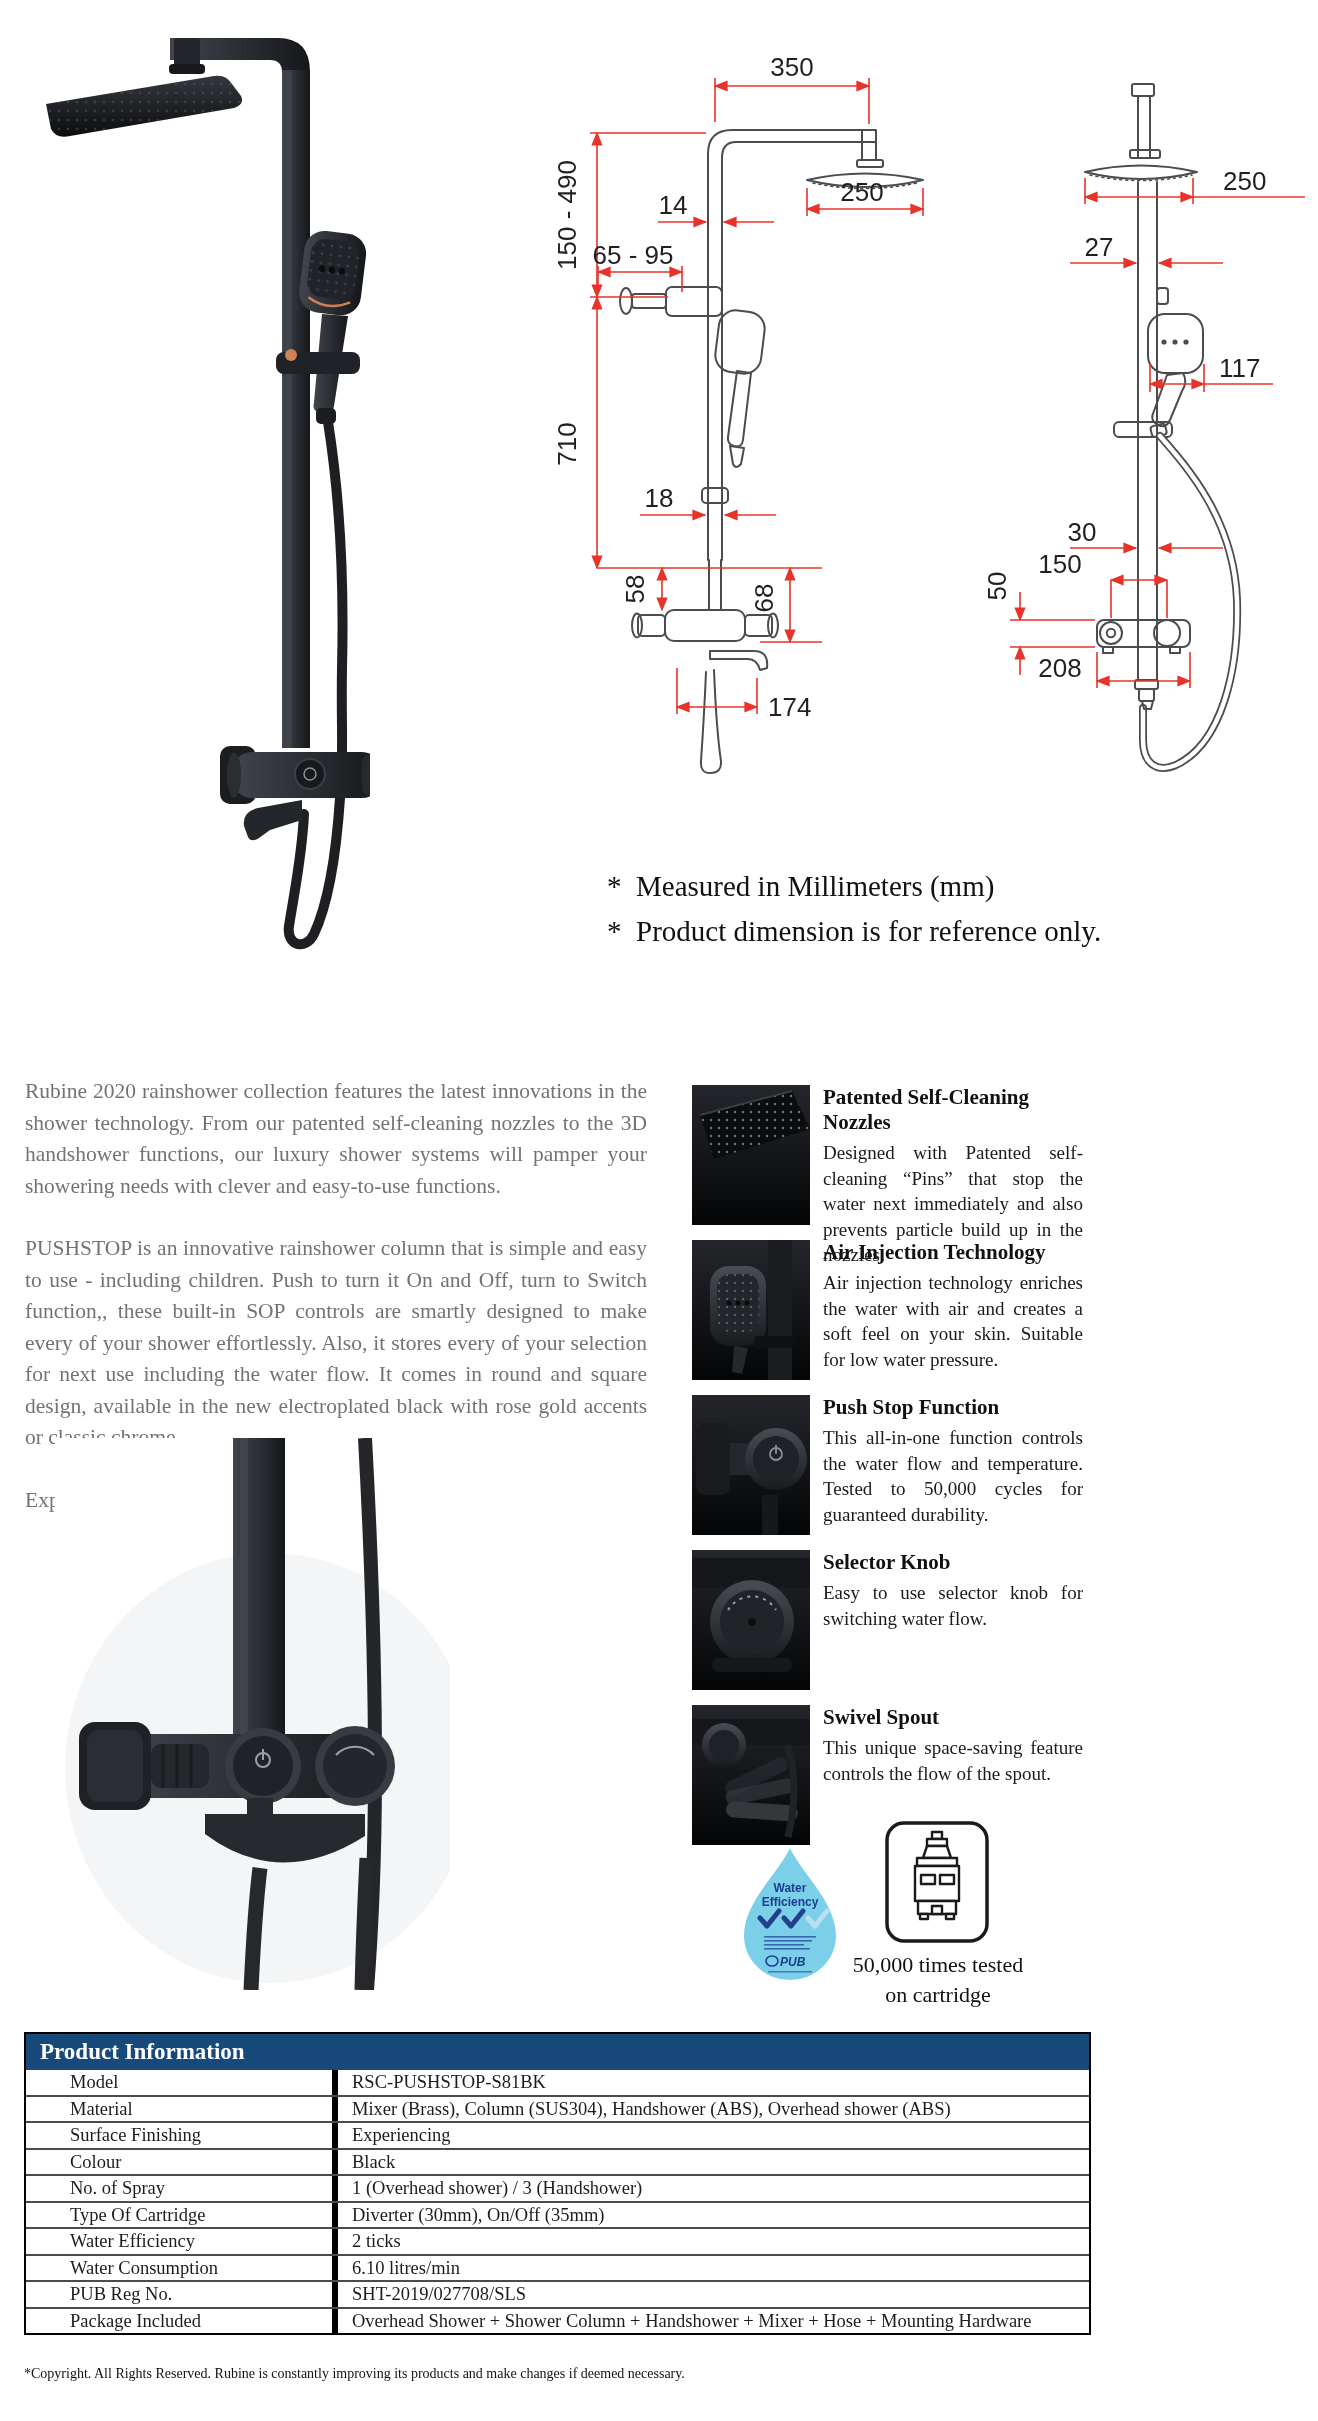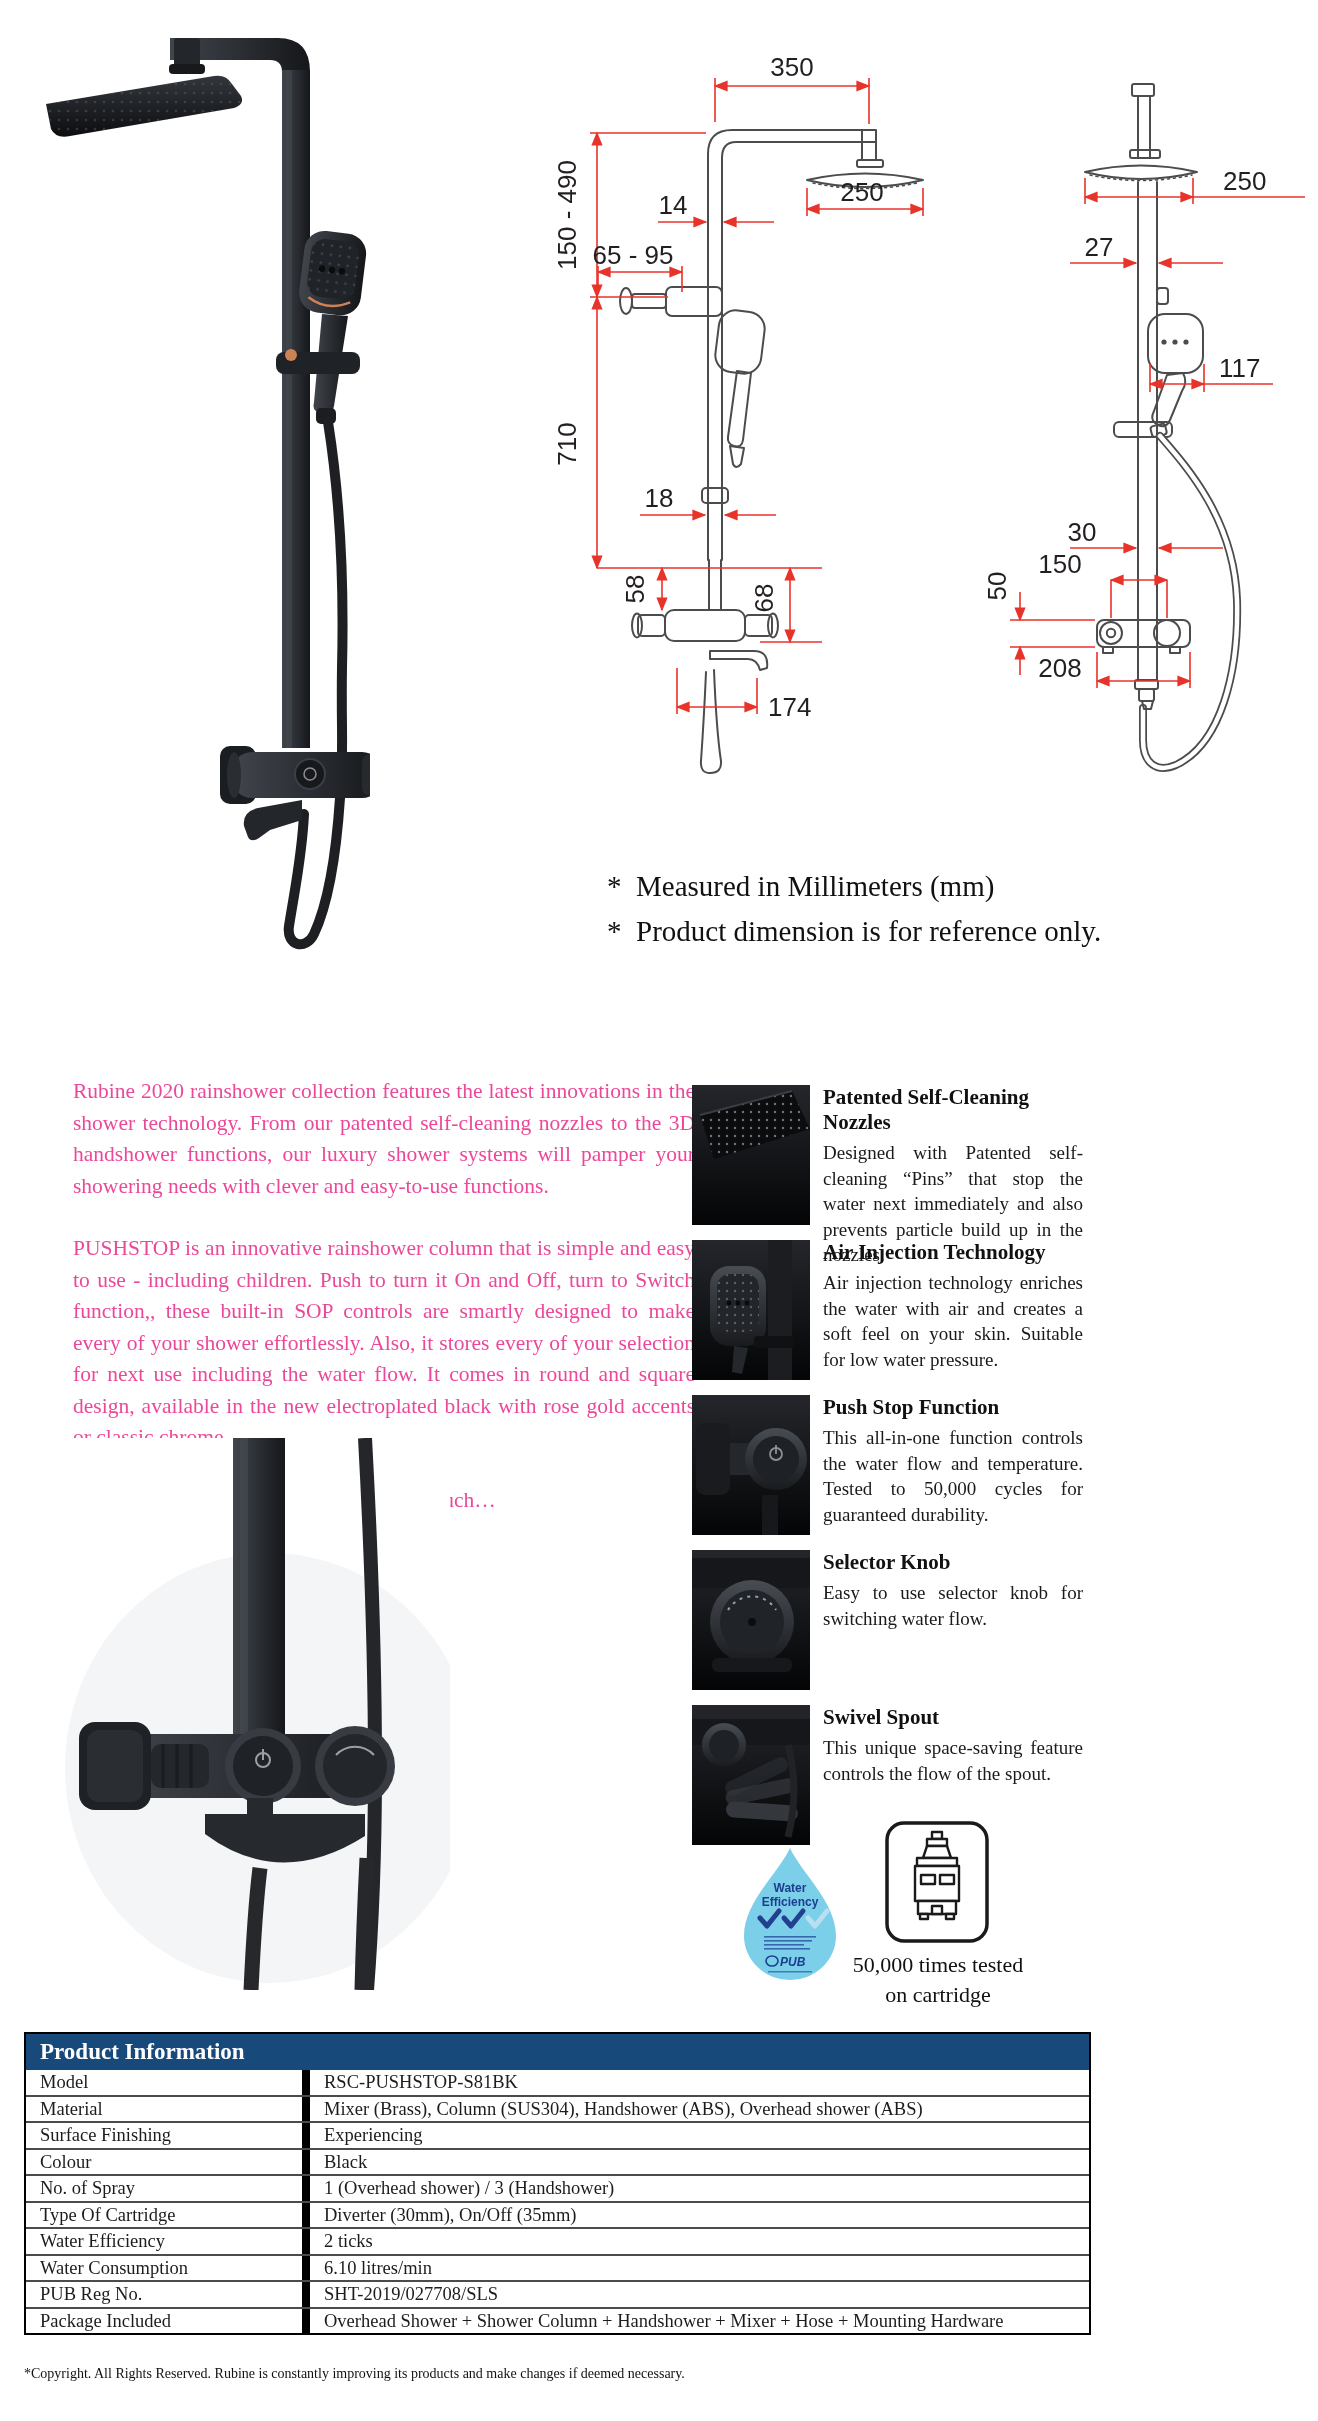--- a/index.html
+++ b/index.html
@@ -7,42 +7,42 @@
         font-family:"Liberation Serif",serif;color:#1c1c1c;padding-left:36px;}
   svg{display:block;}
   .abs{position:absolute;}
 
   
   #notes{left:607px;top:864px;font-size:29px;line-height:45px;color:#111;}
   .note-line{white-space:pre-wrap;}
 
   
   #intro{left:25px;top:1076px;width:622px;font-size:21.5px;line-height:31.5px;
-         text-align:justify;color:#ec4899;margin-left:48px;}
+         text-align:justify;color:#737373;}
   #intro p{margin:0 0 31px 0;}
   #intro p:last-child{margin-bottom:0;}
 
   
   .feature{position:absolute;left:692px;width:398px;display:flex;gap:13px;}
   .fthumb{width:118px;height:140px;flex:0 0 118px;}
   .ftext{width:260px;}
   .ftitle{font-weight:bold;font-size:21px;line-height:25px;margin:0 0 5px 0;color:#111;}
   .fbody{font-size:19px;line-height:25.5px;text-align:justify;color:#1a1a1a;}
 
   
   #cart-caption{left:822px;top:1950px;width:232px;text-align:center;
                 font-size:22px;line-height:30px;color:#111;}
 
   
   #ptable{left:24px;top:2032px;width:1063px;border:2px solid #000;background:#fff;}
   #ptable .thead{height:36px;background:#17497b;color:#fff;font-weight:bold;
                  font-size:23px;line-height:36px;padding-left:14px;}
   .prow{display:flex;height:24.5px;border-top:2px solid #4b4b4b;font-size:18.5px;}
-  .prow .lbl{width:262px;flex:0 0 262px;padding-left:14px;border-right:8px solid #000000;
-             line-height:24px;overflow:hidden;white-space:nowrap;}
+  .prow .lbl{width:262px;flex:0 0 262px;padding-left:14px;border-right:6px solid #000000;
+             line-height:24px;overflow:hidden;white-space:nowrap;margin-left:30px;}
   .prow .val{flex:1;padding-left:14px;line-height:24px;overflow:hidden;white-space:nowrap;}
 
   #footer{left:24px;top:2366px;font-size:14px;color:#111;}
 
   .dimtxt{font-family:"Liberation Sans",sans-serif;font-size:26px;fill:#231f20;}
 </style>
 </head>
 <body>
 
 <div id="page">

